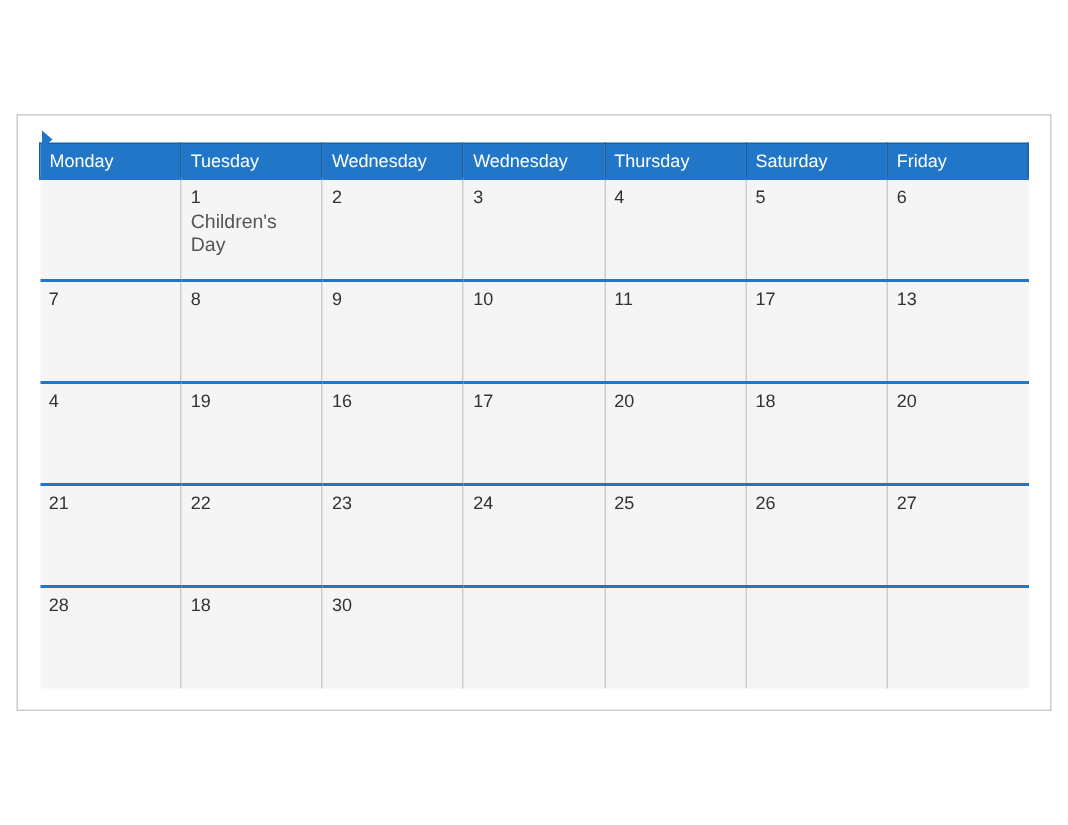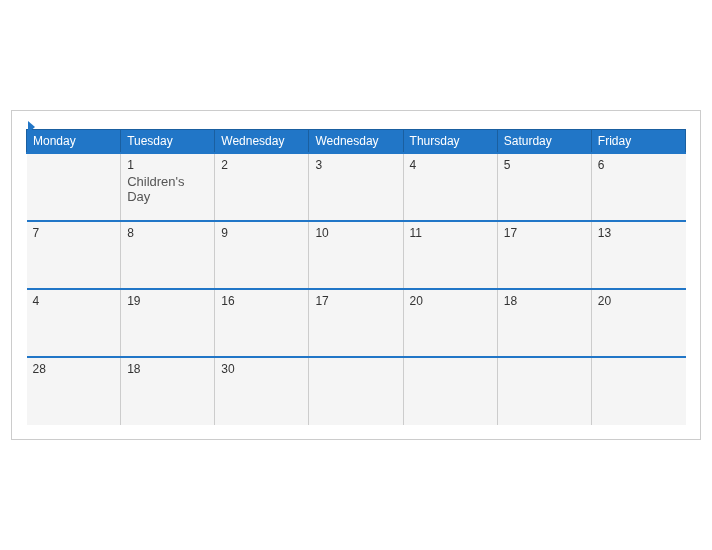--- a/index.html
+++ b/index.html
@@ -202,20 +202,43 @@
           </td>
           <td>
             <span class="day-num">18</span>
           </td>
           <td>
             <span class="day-num">20</span>
           </td>
         </tr>
         <tr>
           <td>
+            <span class="day-num">21</span>
+          </td>
+          <td>
+            <span class="day-num">22</span>
+          </td>
+          <td>
+            <span class="day-num">23</span>
+          </td>
+          <td>
+            <span class="day-num">24</span>
+          </td>
+          <td>
+            <span class="day-num">25</span>
+          </td>
+          <td>
+            <span class="day-num">26</span>
+          </td>
+          <td>
+            <span class="day-num">27</span>
+          </td>
+        </tr>
+        <tr>
+          <td>
             <span class="day-num">28</span>
           </td>
           <td>
             <span class="day-num">18</span>
           </td>
           <td>
             <span class="day-num">30</span>
           </td>
           <td class="empty"></td>
           <td class="empty"></td>

